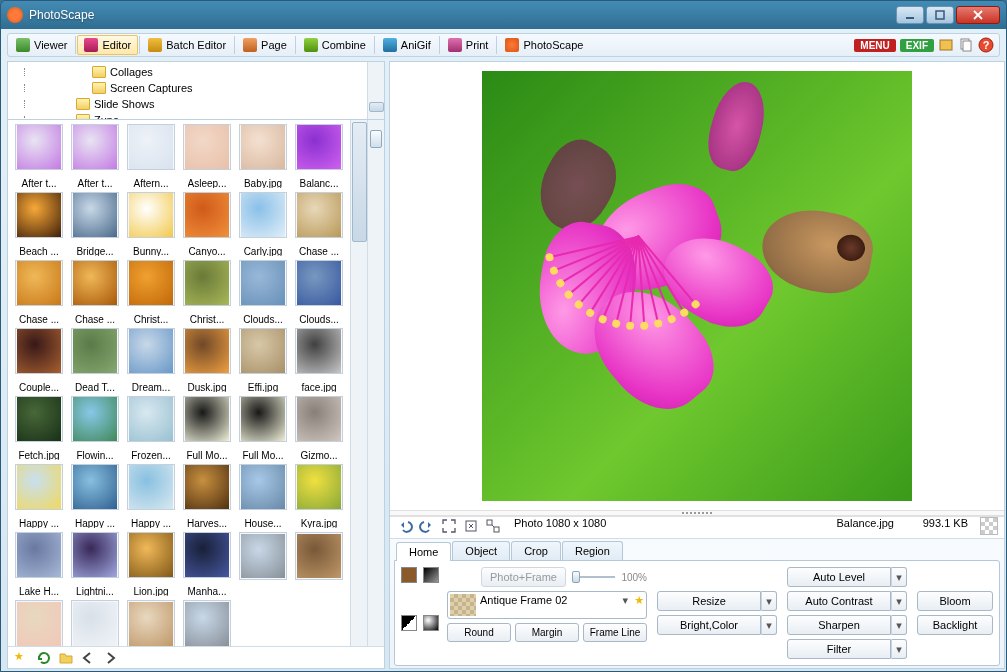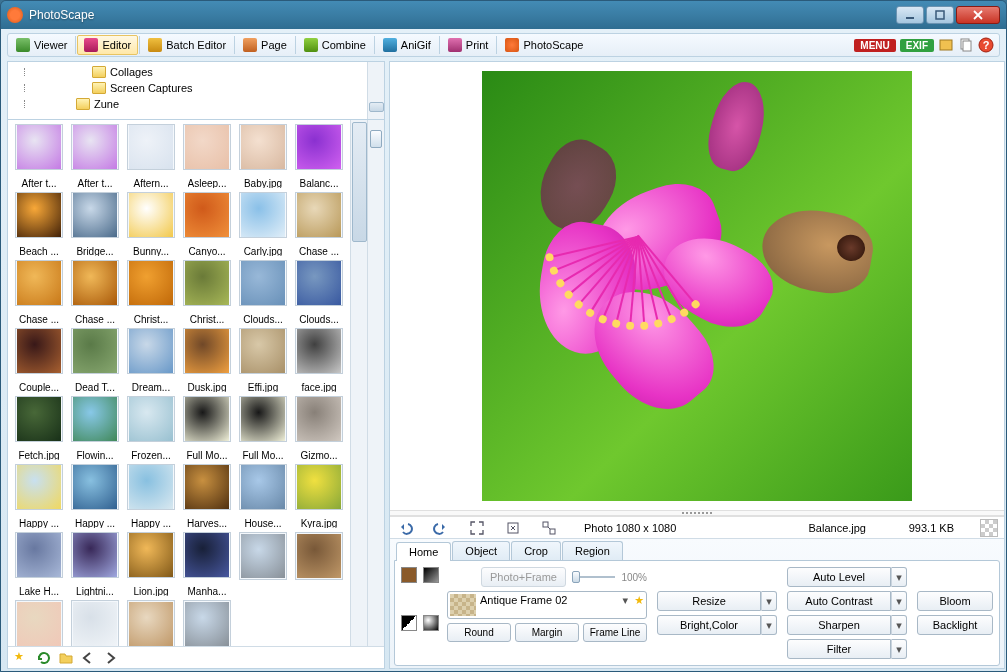--- a/index.html
+++ b/index.html
@@ -48,21 +48,21 @@
 .p3{left:55px;top:110px;transform:rotate(50deg);}
 .p4{left:130px;top:50px;transform:rotate(30deg);width:110px;height:80px;}
 .p5{left:0px;top:-40px;transform:rotate(-60deg);width:90px;height:70px;opacity:.7;background:radial-gradient(ellipse,#8a2a6a,#6a1a4a);}
 .stamen{position:absolute;width:140px;height:120px;left:155px;top:165px;}
 .stamen .fil{position:absolute;width:2px;height:90px;background:#e72ab0;transform-origin:top left;}
 .bee{position:absolute;right:40px;top:140px;width:110px;height:80px;background:radial-gradient(ellipse at 60% 40%,#c89860,#7a5a3a);border-radius:50% 40% 40% 50%;transform:rotate(10deg);}
 .bee .eye{position:absolute;right:8px;top:18px;width:28px;height:26px;background:radial-gradient(circle,#6a3a2a,#2a1208);border-radius:50%;}
 .bud{position:absolute;left:230px;top:10px;width:50px;height:90px;background:radial-gradient(ellipse,#d655a8,#9a2a7a);border-radius:50% 50% 40% 40%;transform:rotate(15deg);}
 .splitter{height:6px;background:#f9f9f9;cursor:row-resize;border-top:1px solid #e0e0e0;border-bottom:1px solid #e0e0e0;display:flex;align-items:center;justify-content:center;}
 .splitter .dots{width:30px;height:2px;background:repeating-linear-gradient(90deg,#999 0 2px,transparent 2px 4px);}
-.info-row{height:22px;display:flex;align-items:center;gap:18px;padding:0 6px;border-top:1px solid #e0e0e0;}
+.info-row{height:22px;display:flex;align-items:flex-start;gap:4px;padding:0 6px;border-top:1px solid #e0e0e0;}
 .ib{width:18px;height:18px;display:flex;align-items:center;justify-content:center;cursor:pointer;color:#4a6a8a;}
 .info-text{padding:0 8px;}
 .info-fill{flex:1;}
 .checker{width:18px;height:18px;background:repeating-conic-gradient(#ccc 0 25%,#fff 0 50%) 0 0/8px 8px;border:1px solid #bbb;}
 .editor-area{height:130px;background:linear-gradient(180deg,#f8fbfe,#ecf3f9);border-top:1px solid #d0dce6;display:flex;}
 .tabs{display:flex;padding:2px 6px 0;gap:0;}
 .tab{padding:3px 12px;background:linear-gradient(180deg,#f0f6fc,#e0ecf5);border:1px solid #b4c8d8;border-bottom:none;border-radius:3px 3px 0 0;margin-right:1px;cursor:pointer;}
 .tab.active{background:#fff;position:relative;top:1px;}
 .tab-body{flex:1;border:1px solid #b4c8d8;background:#fff;margin:0 4px 4px;border-radius:0 3px 3px 3px;padding:6px;display:flex;gap:10px;}
 .left-cluster{width:36px;display:grid;grid-template-columns:18px 18px;gap:4px;}
@@ -186,20 +186,25 @@
                 <span>Collages</span>
               </div>
               <div class="tree-row">
                 <span style="display:inline-block;width:64px;border-left:1px dotted #888;height:8px;margin-left:12px"></span>
                 <span class="folder-ico"></span>
                 <span>Screen Captures</span>
               </div>
               <div class="tree-row">
                 <span style="display:inline-block;width:48px;border-left:1px dotted #888;height:8px;margin-left:12px"></span>
                 <span class="folder-ico"></span>
+                <span>Slide Shows</span>
+              </div>
+              <div class="tree-row">
+                <span style="display:inline-block;width:48px;border-left:1px dotted #888;height:8px;margin-left:12px"></span>
+                <span class="folder-ico"></span>
                 <span>Zune</span>
               </div>
             </div>
           <div class="tree-scroll">
               <div class="thumb"></div>
             </div>
         </div>
         <div class="thumbs-wrap">
           <div class="thumbs" id="thumbs">
               <div class="thumb-cell">

